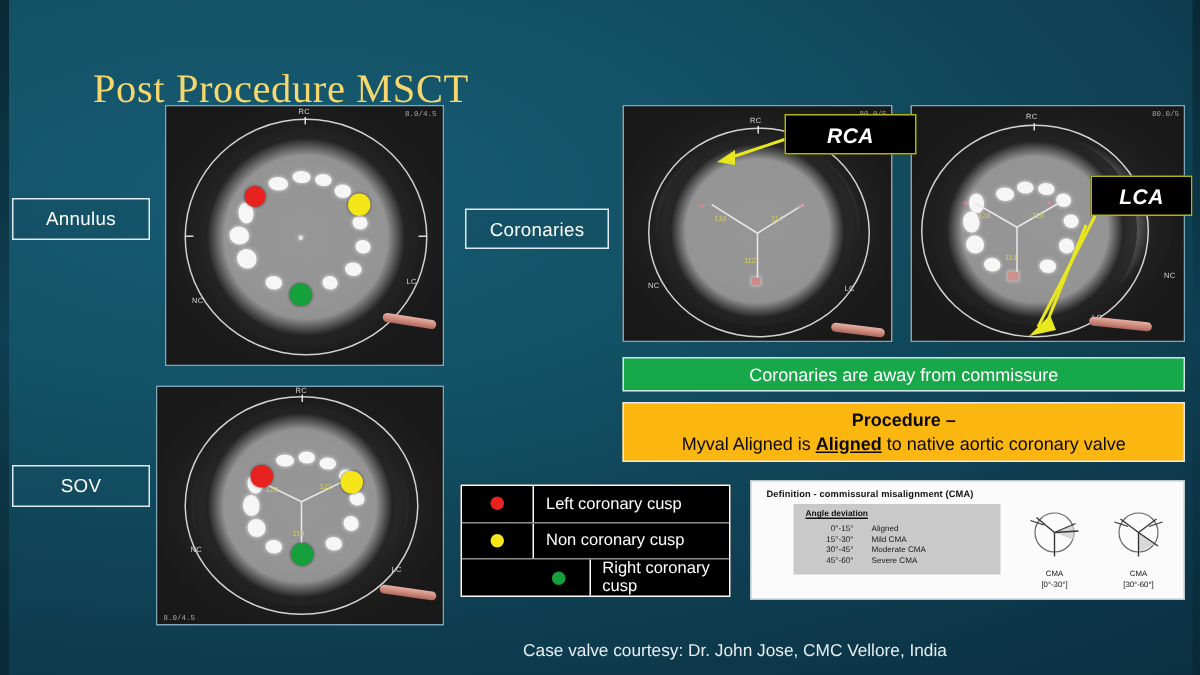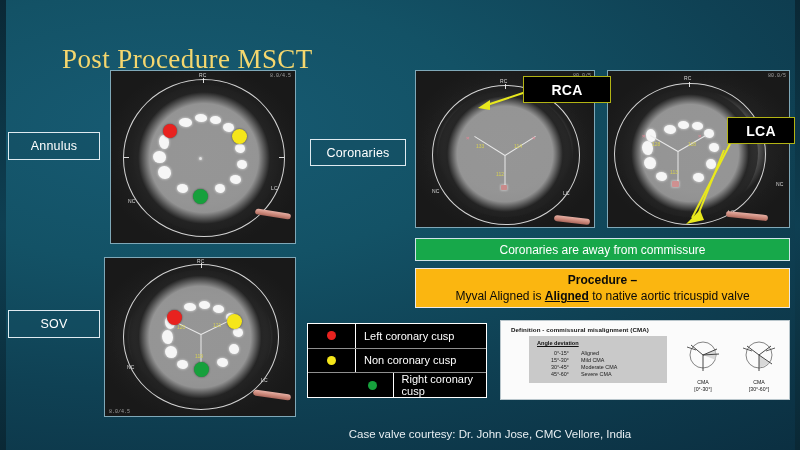--- a/index.html
+++ b/index.html
@@ -104,21 +104,21 @@
   
   .cath{
     position:absolute; height:6px; border-radius:3px;
     background:linear-gradient(180deg,#e6b0a5,#c98577 60%,#a9675c);
   }
 
   
   .callout{
     position:absolute; background:#000; border:1.6px solid #b2b314;
     color:#fff; display:flex; align-items:center; justify-content:center;
-    font-size:14px; font-weight:bold; letter-spacing:.3px; z-index:25;
+    font-size:14px; font-weight:bold; letter-spacing:.3px; z-index:25;font-style:italic;
   }
   #callout-rca{ left:523px; top:76px;  width:88px; height:27px; }
   #callout-lca{ left:727px; top:117px; width:68px; height:27px; }
   .arrowsvg{ position:absolute; z-index:24; pointer-events:none; }
 
   
   .banner{
     position:absolute; display:flex; flex-direction:column;
     align-items:center; justify-content:center; text-align:center;
   }
@@ -333,21 +333,21 @@
 
   <div class="tag" id="tag-sov">SOV</div>
   <div class="tag" id="tag-annulus">Annulus</div>
   <div class="tag" id="tag-coron">Coronaries</div>
 
   <div class="banner" id="banner-green">
     <span>Coronaries are away from commissure</span>
   </div>
   <div class="banner" id="banner-orange">
     <span class="ln1">Procedure –</span>
-    <span class="ln2"><span>Myval Aligned is </span><u>Aligned</u><span> to native aortic tricuspid valve</span></span>
+    <span class="ln2"><span>Myval Aligned is </span><u>Aligned</u><span> to native aortic coronary valve</span></span>
   </div>
 
   <div id="legend">
     <div class="legend-row">
       <div class="legend-swatch">
           <i style="background:#e8221f"></i>
         </div>
       <div class="legend-label">Left coronary cusp</div>
     </div>
     <div class="legend-row">

